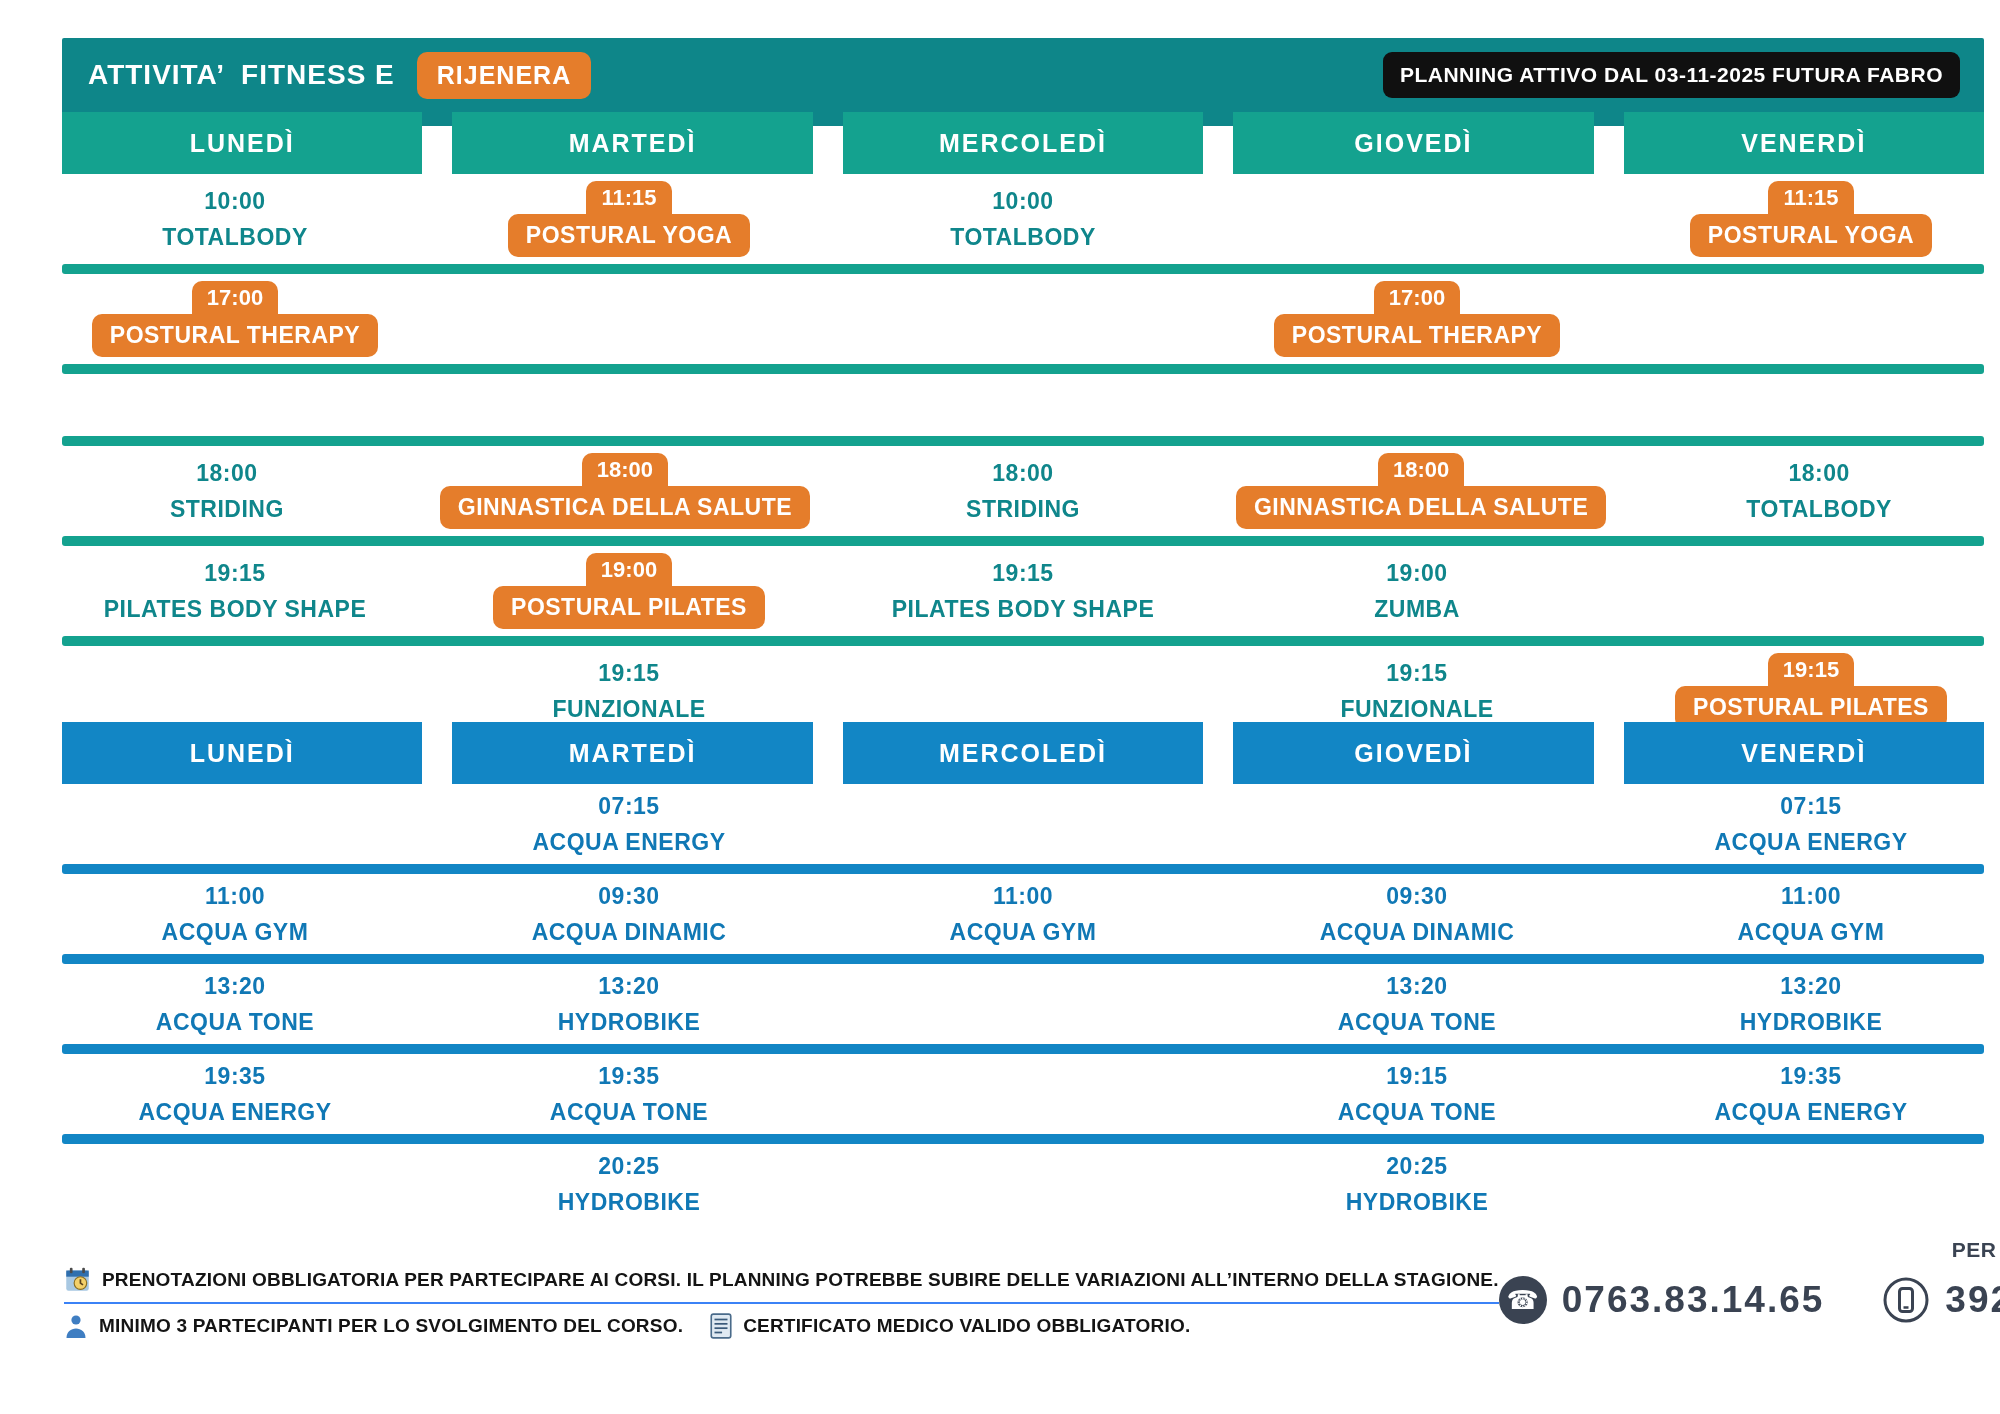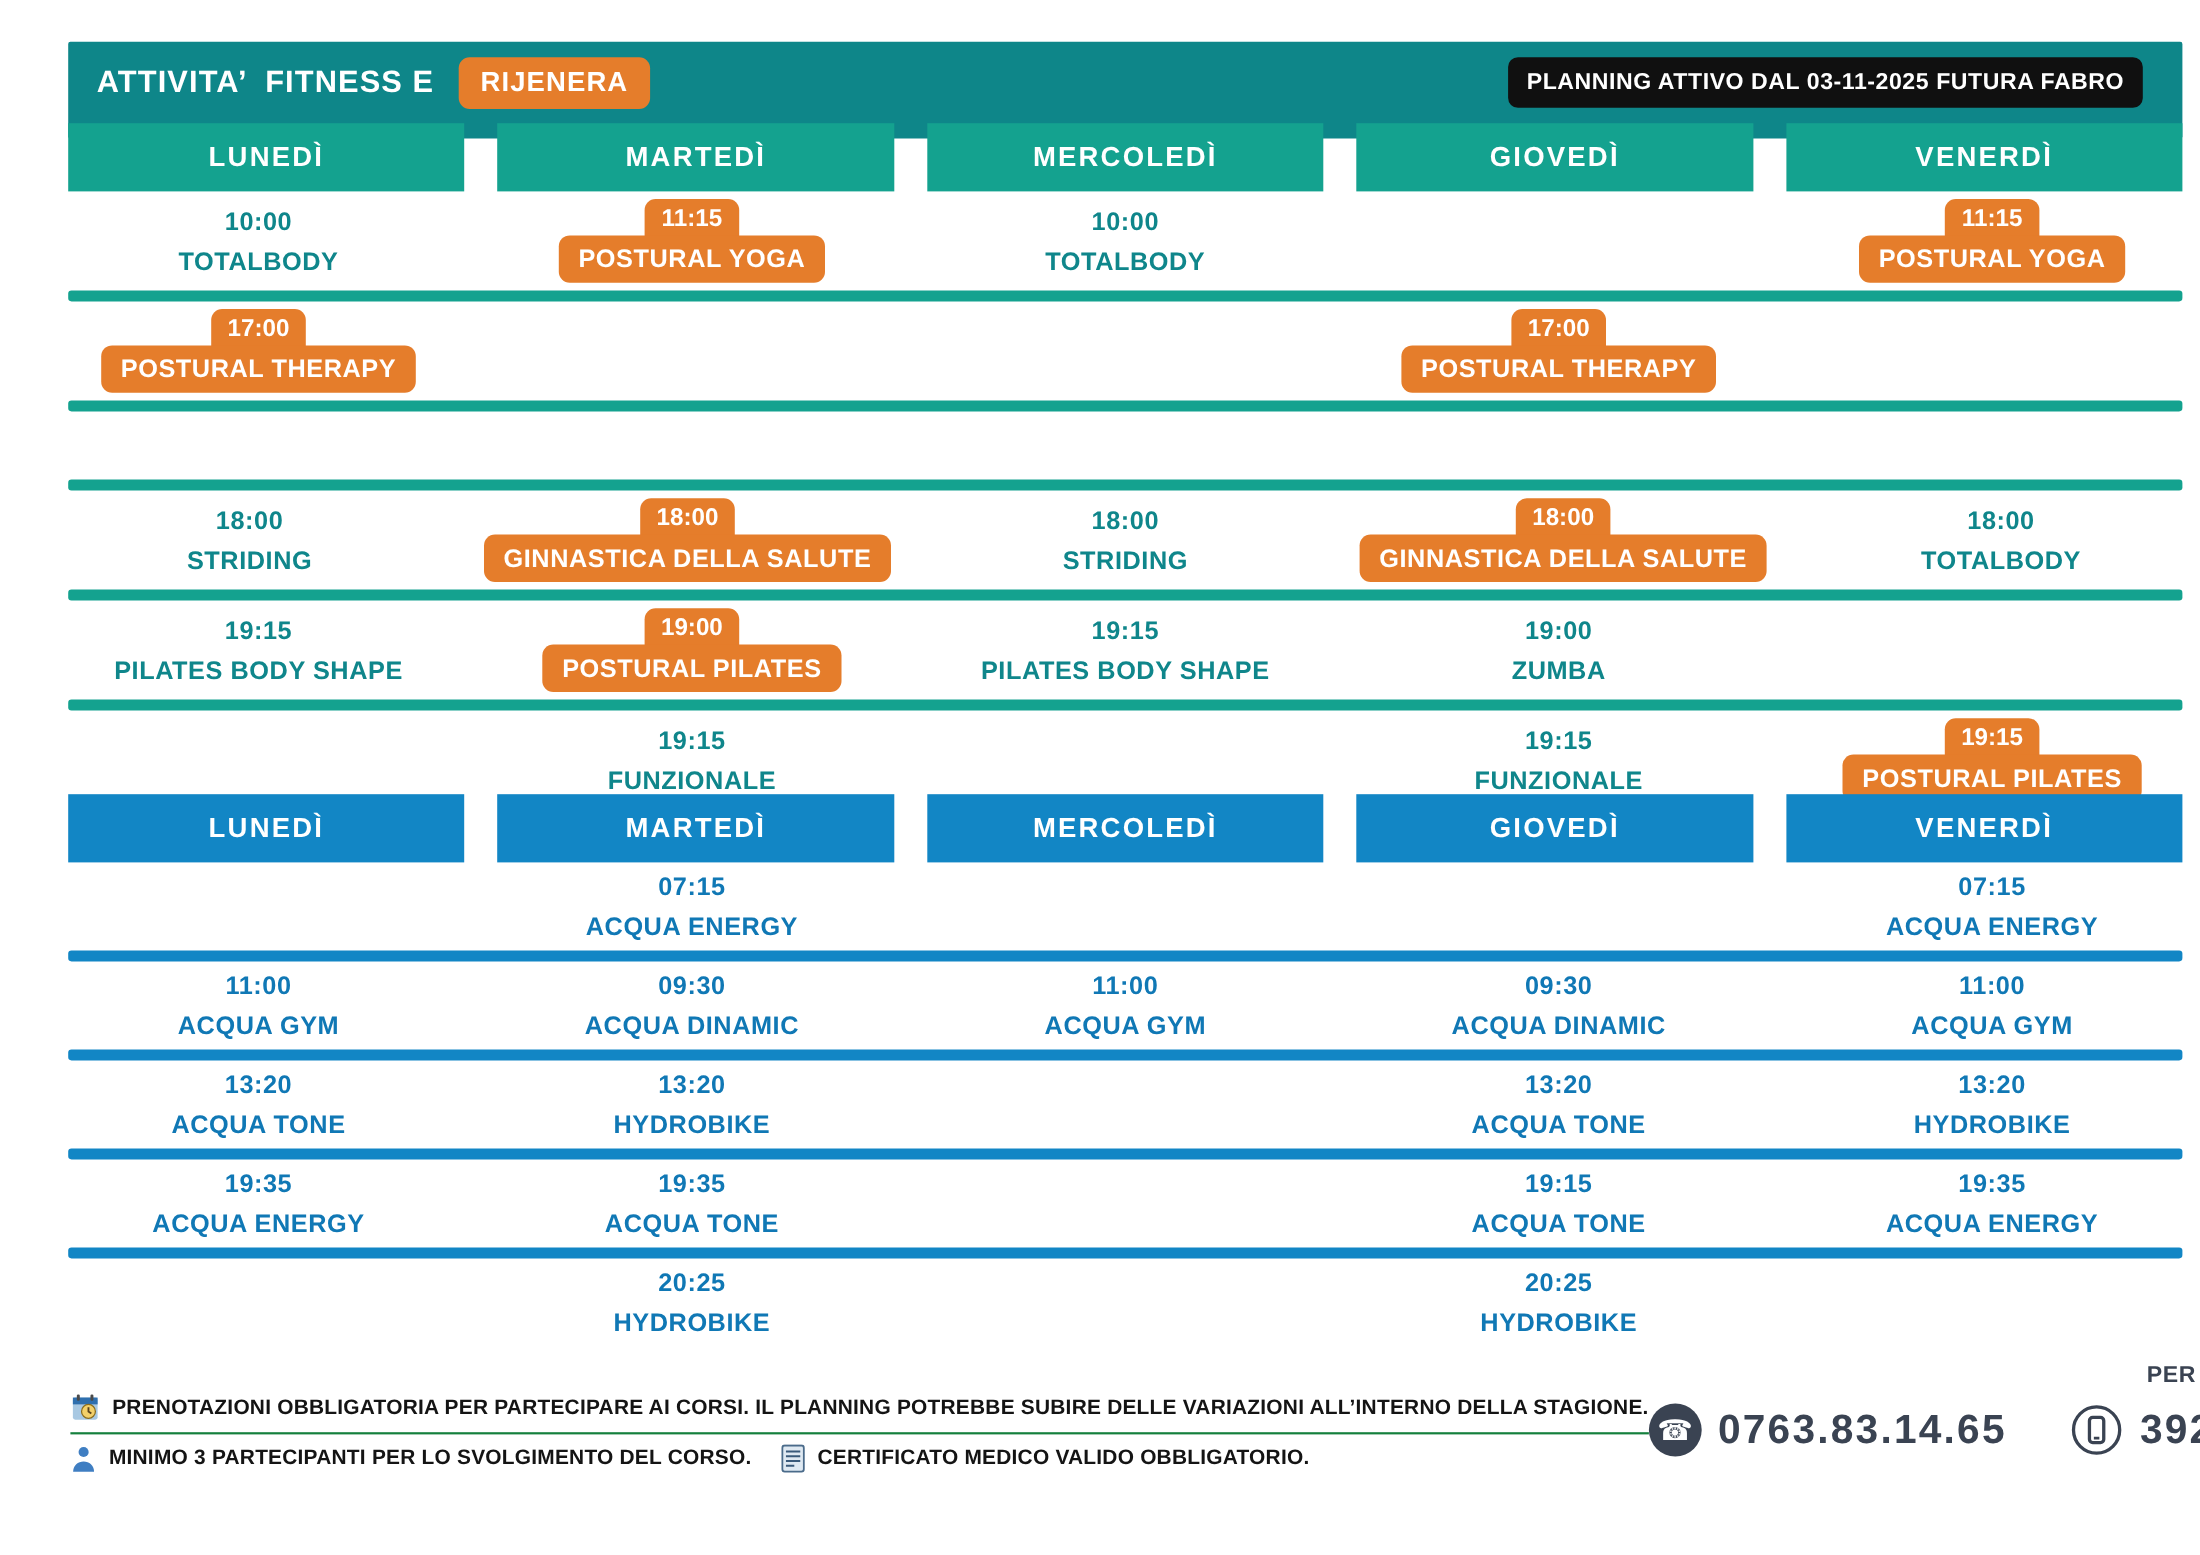--- a/index.html
+++ b/index.html
@@ -26,21 +26,21 @@
   .bar-title {
     color: #fff; font-weight: bold; font-size: 28px; letter-spacing: 1px;
     white-space: pre;
   }
   .title-badge {
     background: var(--orange); color: #fff; font-weight: bold;
     font-size: 25px; letter-spacing: 1px;
     padding: 9px 20px; border-radius: 10px;
   }
   .corner-badge {
-    position: absolute; right: 36px; top: 37px; transform: translateY(-50%);
+    position: absolute; right: 24px; top: 37px; transform: translateY(-50%);
     font-weight: bold; white-space: nowrap;
   }
   .corner-badge.black {
     background: var(--black-badge); color: #fff;
     font-size: 21px; letter-spacing: .5px;
     padding: 11px 17px; border-radius: 9px;
   }
   .corner-badge.turquoise {
     background: var(--turquoise-badge); color: var(--turquoise-text);
     font-size: 20px; letter-spacing: 1px;
@@ -93,21 +93,21 @@
     padding: 12px 56px 0 64px;
   }
   .notes { padding-top: 30px; }
   .note { display: flex; align-items: center; gap: 11px; }
   .note-text {
     font-weight: bold; font-size: 19px; letter-spacing: .2px; color: #141414;
     white-space: nowrap;
   }
   .note.line1 {
     display: inline-flex;
-    border-bottom: 2px solid #15803d;
+    border-bottom: 2px solid #3b82f6;
     padding-bottom: 9px; margin-bottom: 9px;
   }
   .note.line2 .gap-left { margin-left: 16px; }
   .note-icon { display: inline-flex; align-items: center; }
 
   .contact { display: flex; flex-direction: column; align-items: flex-end; padding-top: 2px; }
   .contact-heading {
     color: var(--contact-text); font-weight: bold; font-size: 21px;
     letter-spacing: .5px; margin: 0 10px 14px 0;
   }

